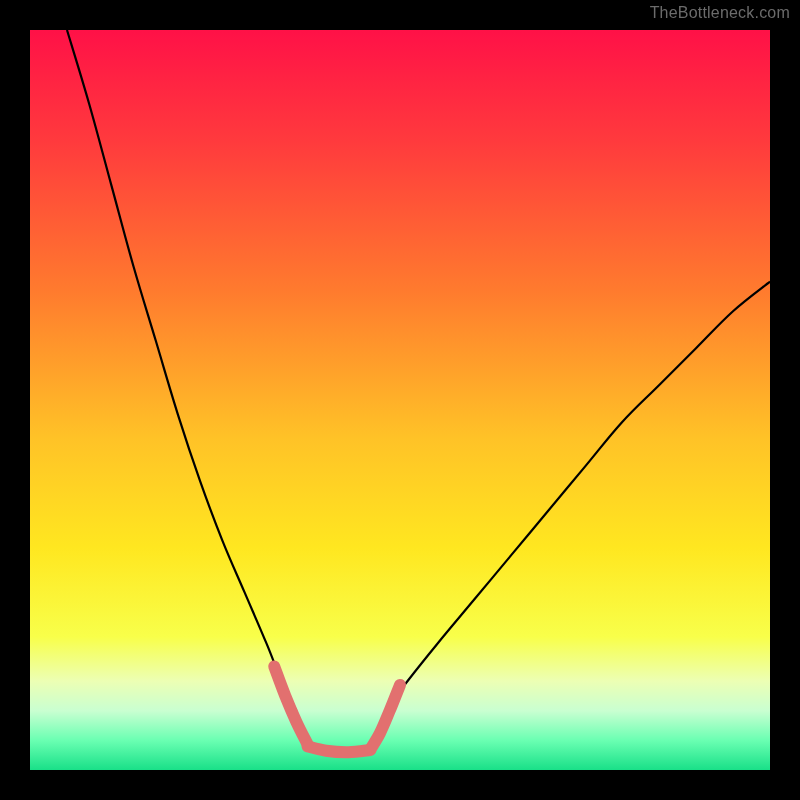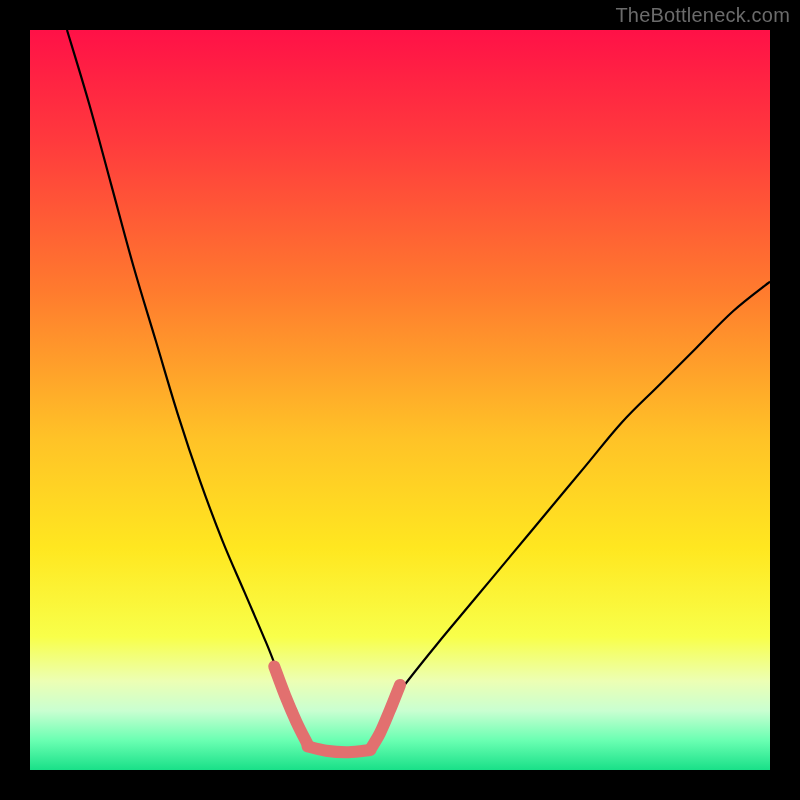--- a/index.html
+++ b/index.html
@@ -15,21 +15,21 @@
     position: relative;
     width: 800px;
     height: 800px;
     background: #000;
   }
   .watermark {
     position: absolute;
     top: 4px;
     right: 10px;
     color: #6b6b6b;
-    font-size: 20px;
+    font-size: 16px;
     font-weight: 500;
     letter-spacing: 0.2px;
     z-index: 5;
   }
   svg.plot {
     position: absolute;
     left: 0;
     top: 0;
     width: 800px;
     height: 800px;

